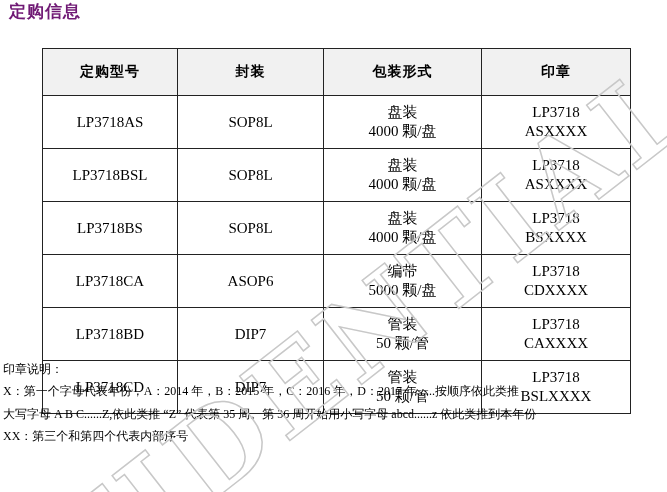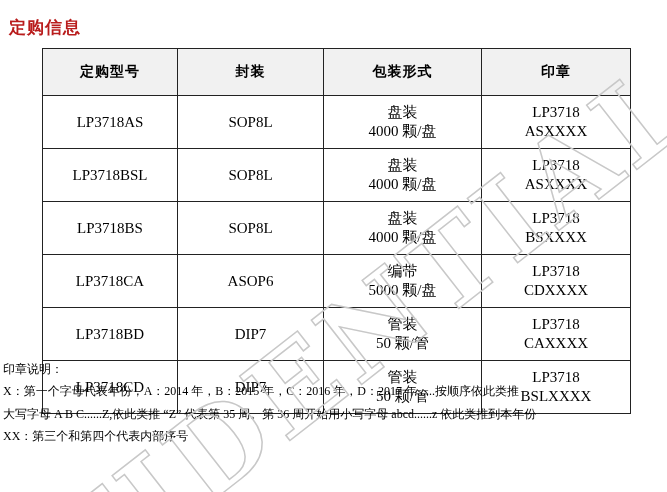--- a/index.html
+++ b/index.html
@@ -12,27 +12,27 @@
     width: 667px;
     height: 492px;
     background: #ffffff;
     overflow: hidden;
     font-family: "Liberation Serif", "DejaVu Serif", serif;
     color: #000000;
   }
   .title {
     position: absolute;
     left: 9px;
-    top: 16px;
+    top: 0;
     margin: 0;
     font-family: "Liberation Sans", "DejaVu Sans", sans-serif;
     font-weight: bold;
     font-size: 17px;
     letter-spacing: 1px;
-    color: #b91c1c;
+    color: #701a75;
   }
   table.order-table {
     position: absolute;
     left: 42px;
     top: 48px;
     width: 588px;
     border-collapse: collapse;
     table-layout: fixed;
   }
   .order-table th, .order-table td {

